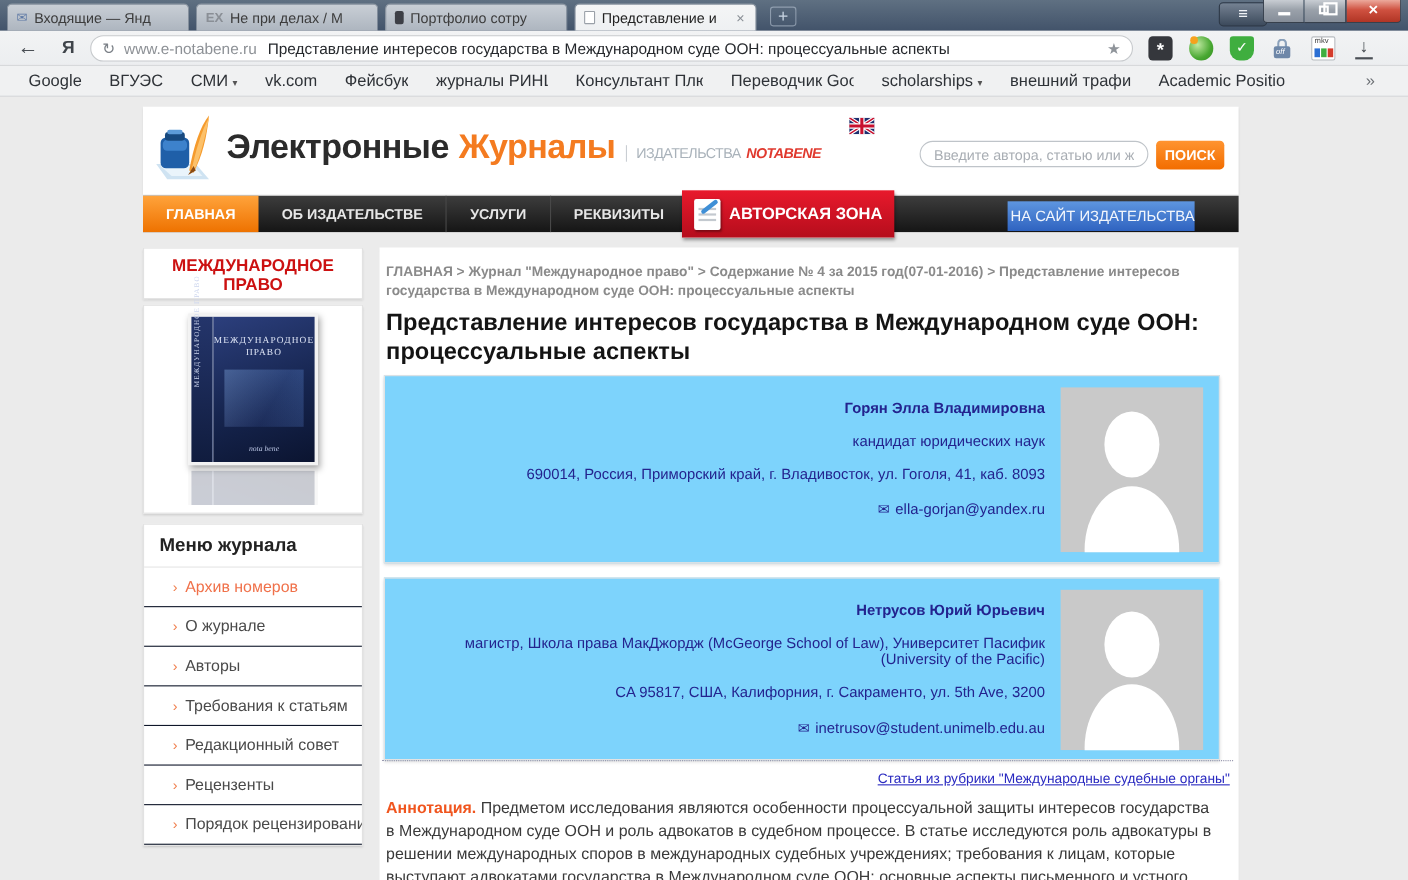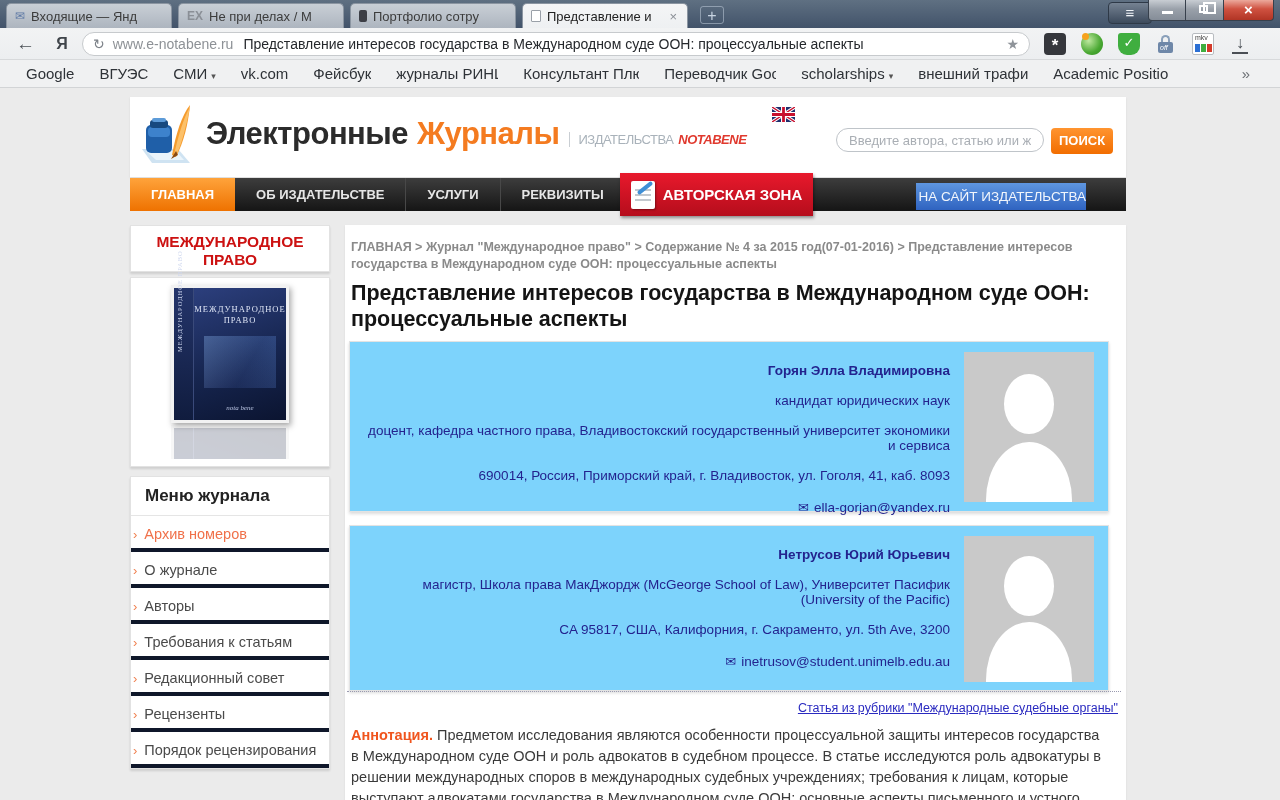--- a/index.html
+++ b/index.html
@@ -146,21 +146,21 @@
                linear-gradient(60deg, rgba(20,30,70,.8), rgba(90,130,200,.35)); }
   .book .face .bb { position:absolute; bottom:8px; width:100%; font-size:7px; font-style:italic; color:#b9c4e2; }
   .book-reflection { height:34px; margin:2px auto 0; width:118px; overflow:hidden; opacity:.22; }
   .book-reflection .book { transform:scaleY(-1); box-shadow:none; border-color:#ddd; }
 
   .sb-menu { position:absolute; left:0; top:388px; width:200px; background:#fff;
     border:1px solid #e2e2e2; box-shadow:0 2px 2px rgba(0,0,0,.12); }
   .sb-menu-title { font-size:17px; font-weight:bold; color:#222; padding:9px 0 9px 14px;
     border-bottom:1px solid #e5e5e5; }
   .sb-item { height:36px; line-height:36px; font-size:14.5px; color:#4a4a4a;
-    padding-left:2px; border-bottom:4px solid #0f172a; white-space:nowrap; overflow:hidden; }
+    padding-left:26px; border-bottom:1px solid #0f172a; white-space:nowrap; overflow:hidden; }
   .sb-item .arr { color:#f08050; margin-right:7px; font-size:13px; }
   .sb-item.active { color:#f0714a; }
 
   
   .main { position:absolute; left:215px; top:137px; width:781px; height:575px; background:#fff;
     box-shadow:0 1px 2px rgba(0,0,0,.08); }
   .breadcrumb { position:absolute; left:6px; top:14px; width:766px; font-size:12.5px;
     font-weight:bold; color:#8a8a8a; line-height:17px; }
   .article-title { position:absolute; left:6px; top:55px; width:760px; font-size:21.5px;
     font-weight:bold; color:#141414; line-height:26px; }
@@ -351,21 +351,20 @@
     </div>
 
     <div class="main">
       <div class="breadcrumb">ГЛАВНАЯ &gt; Журнал "Международное право" &gt; Содержание № 4 за 2015 год(07-01-2016) &gt; Представление интересов государства в Международном суде ООН: процессуальные аспекты</div>
       <h1 class="article-title">Представление интересов государства в Международном суде ООН: процессуальные аспекты</h1>
 
       <div class="author-card card1">
         <div class="a-text">
           <div class="a-name">Горян Элла Владимировна</div>
           <div class="a-line">кандидат юридических наук</div>
-          <div class="a-line">доцент, кафедра частного права, Владивостокский государственный университет экономики и сервиса</div>
           <div class="a-line">690014, Россия, Приморский край, г. Владивосток, ул. Гоголя, 41, каб. 8093</div>
           <div class="a-email"><span class="env">✉</span><span>ella-gorjan@yandex.ru</span></div>
         </div>
         <svg class="avatar" width="130" height="150" viewBox="0 0 130 150">
           <rect width="130" height="150" fill="#c9c9c9"></rect>
           <ellipse cx="65" cy="52" rx="25" ry="30" fill="#fff"></ellipse>
           <ellipse cx="65" cy="148" rx="43" ry="58" fill="#fff"></ellipse>
         </svg>
       </div>
 

